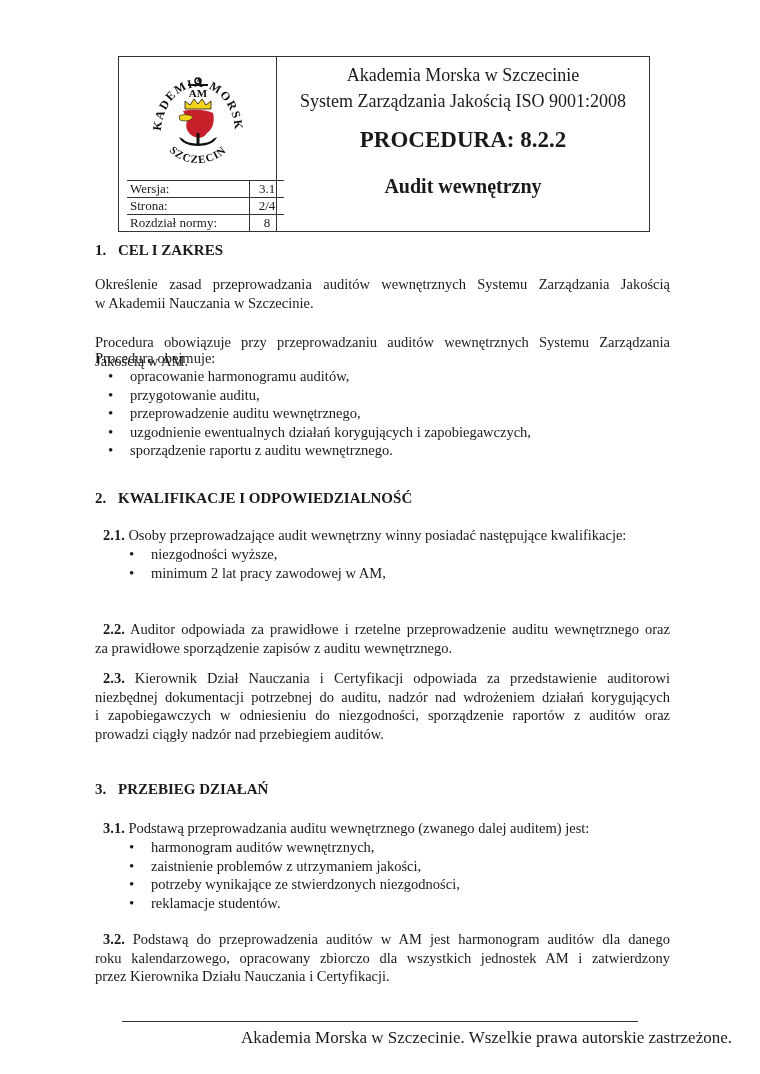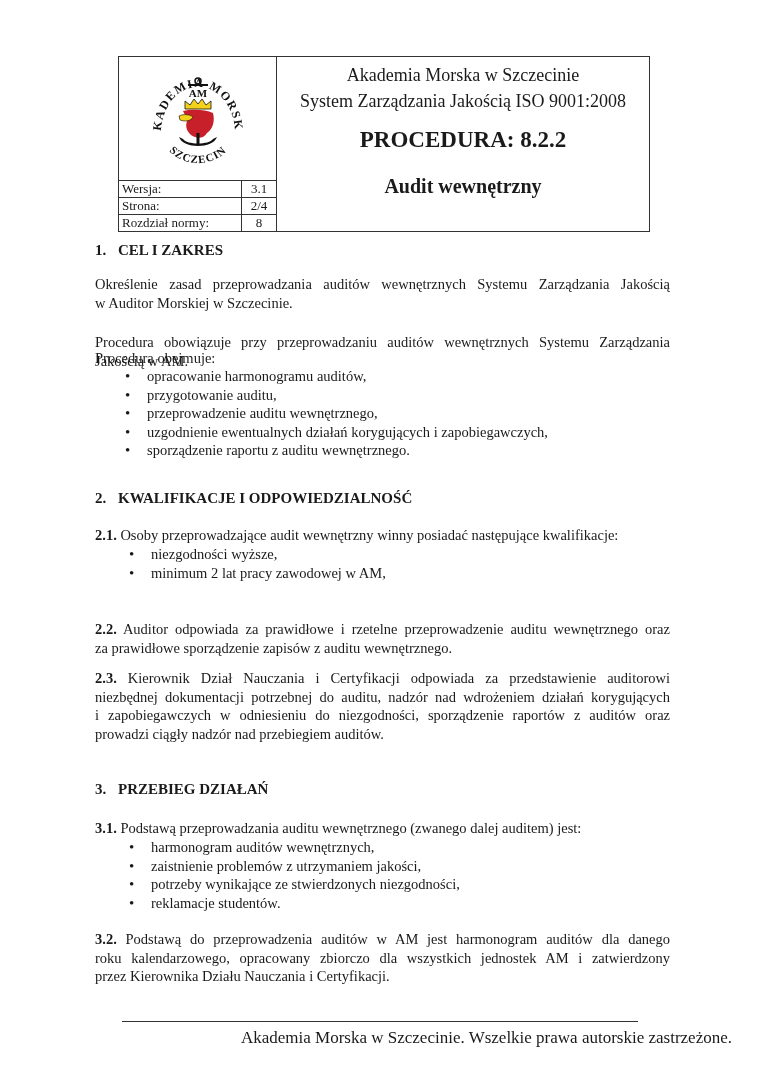--- a/index.html
+++ b/index.html
@@ -6,35 +6,35 @@
   body { width:760px; height:1074px; position:relative; overflow:hidden;
          font-family:"Liberation Serif", serif; color:#1a1a1a; }
   .page { position:absolute; left:0; top:0; width:760px; height:1074px; }
 
   
   .hdr { position:absolute; left:118px; top:56px; width:532px; height:176px;
          border:1.5px solid #333; box-sizing:border-box; }
   .hdr-left { position:absolute; left:0; top:0; width:158px; height:100%;
               border-right:1.5px solid #333; box-sizing:border-box; }
   .logo { position:absolute; left:24px; top:2px; width:110px; height:118px; }
-  .meta { position:absolute; left:0; bottom:0; width:100%; border-collapse:collapse;
+  .meta { position:absolute; left:8px; bottom:0; width:100%; border-collapse:collapse;
           font-size:13px; }
   .meta td { border-top:1.2px solid #333; height:16px; padding:0 3px; line-height:16px; }
   .meta td.v { border-left:1.2px solid #333; width:34px; text-align:center; padding:0; }
   .hdr-right { position:absolute; left:158px; top:0; right:0; bottom:0; text-align:center; }
   .h-inst { position:absolute; left:0; right:0; top:8px; font-size:18px; }
   .h-sys { position:absolute; left:0; right:0; top:34px; font-size:18px; }
   .h-proc { position:absolute; left:0; right:0; top:70px; font-size:23px; font-weight:bold; }
   .h-title { position:absolute; left:0; right:0; top:118px; font-size:20px; font-weight:bold; }
 
   .sec { position:absolute; left:95px; font-weight:bold; font-size:15px; }
   .sec .num { display:inline-block; width:23px; }
   .p { position:absolute; left:95px; width:575px; font-size:14.5px; line-height:18.5px; }
   .j1 { text-align:justify; text-align-last:justify; display:block; }
-  .b { font-weight:bold; }
+  .b { font-weight:bold;margin-left:8px; }
   ul.bl { position:absolute; margin:0; padding:0; list-style:none; font-size:14.5px; line-height:18.5px; }
   ul.bl li { position:relative; padding-left:24px; }
   ul.bl li::before { content:"\2022"; position:absolute; left:2px; top:0; font-size:15px; }
 
   .footer-line { position:absolute; left:122px; top:1021px; width:516px; height:0; border-top:1.3px solid #333; }
   .footer { position:absolute; left:0; width:732px; top:1028px; text-align:right; font-size:17px; }
 </style>
 </head>
 <body>
 
@@ -90,28 +90,28 @@
       <div class="h-proc">PROCEDURA:  8.2.2</div>
       <div class="h-title">Audit wewnętrzny</div>
     </div>
   </div>
 
   <div class="sec" style="top:242px;">
     <span class="num">1.</span><span>CEL I ZAKRES</span>
   </div>
   <div class="p" style="top:275px;">
     <span class="j1">Określenie zasad przeprowadzania auditów wewnętrznych Systemu Zarządzania Jakością</span>
-    <span>w Auditor Morskiej w Szczecinie.</span>
+    <span>w Akademii Nauczania w Szczecinie.</span>
   </div>
   <div class="p" style="top:312px;margin-top:21px;">
     <span class="j1">Procedura obowiązuje przy przeprowadzaniu auditów wewnętrznych Systemu Zarządzania</span>
     <span>Jakością w AM.</span>
   </div>
   <div class="p" style="top:349px;">Procedura obejmuje:</div>
-  <ul class="bl" style="left:123px; top:367px;">
+  <ul class="bl" style="left:106px; top:367px;">
     <li>opracowanie harmonogramu auditów,</li>
     <li>przygotowanie auditu,</li>
     <li>przeprowadzenie auditu wewnętrznego,</li>
     <li>uzgodnienie ewentualnych działań korygujących i zapobiegawczych,</li>
     <li>sporządzenie raportu z auditu wewnętrznego.</li>
   </ul>
 
   <div class="sec" style="top:490px;">
     <span class="num">2.</span><span>KWALIFIKACJE I ODPOWIEDZIALNOŚĆ</span>
   </div>

